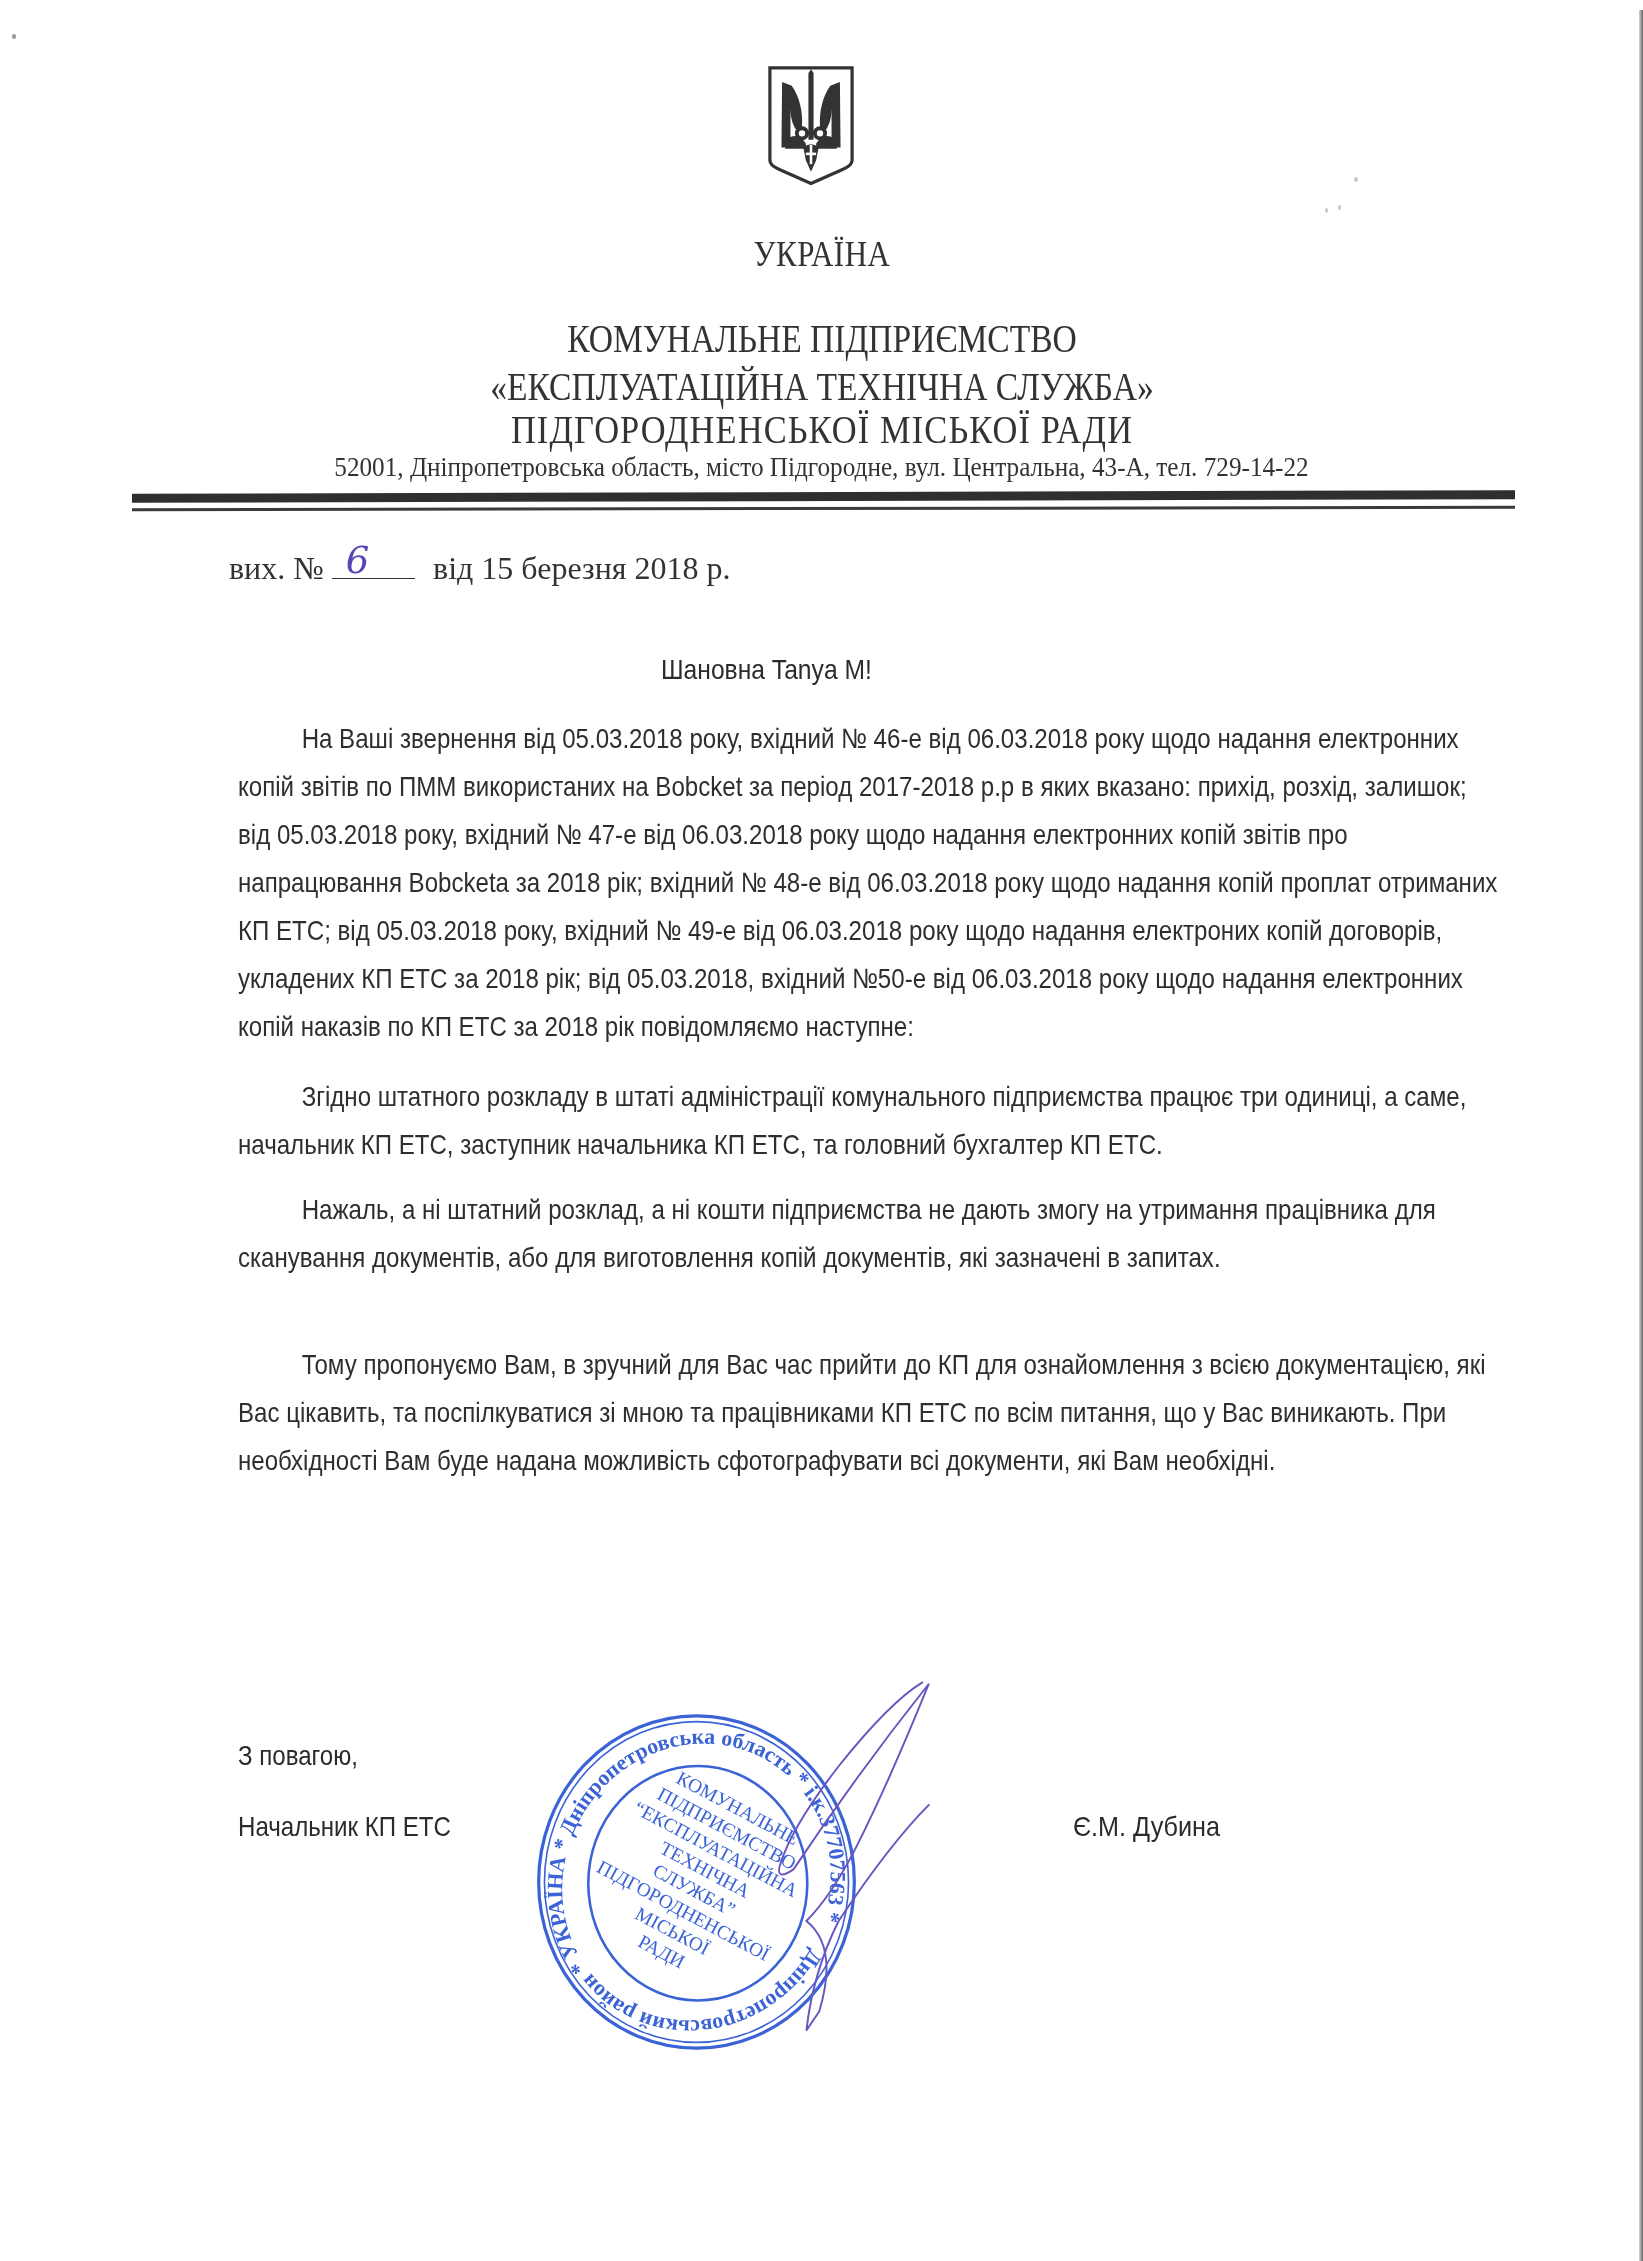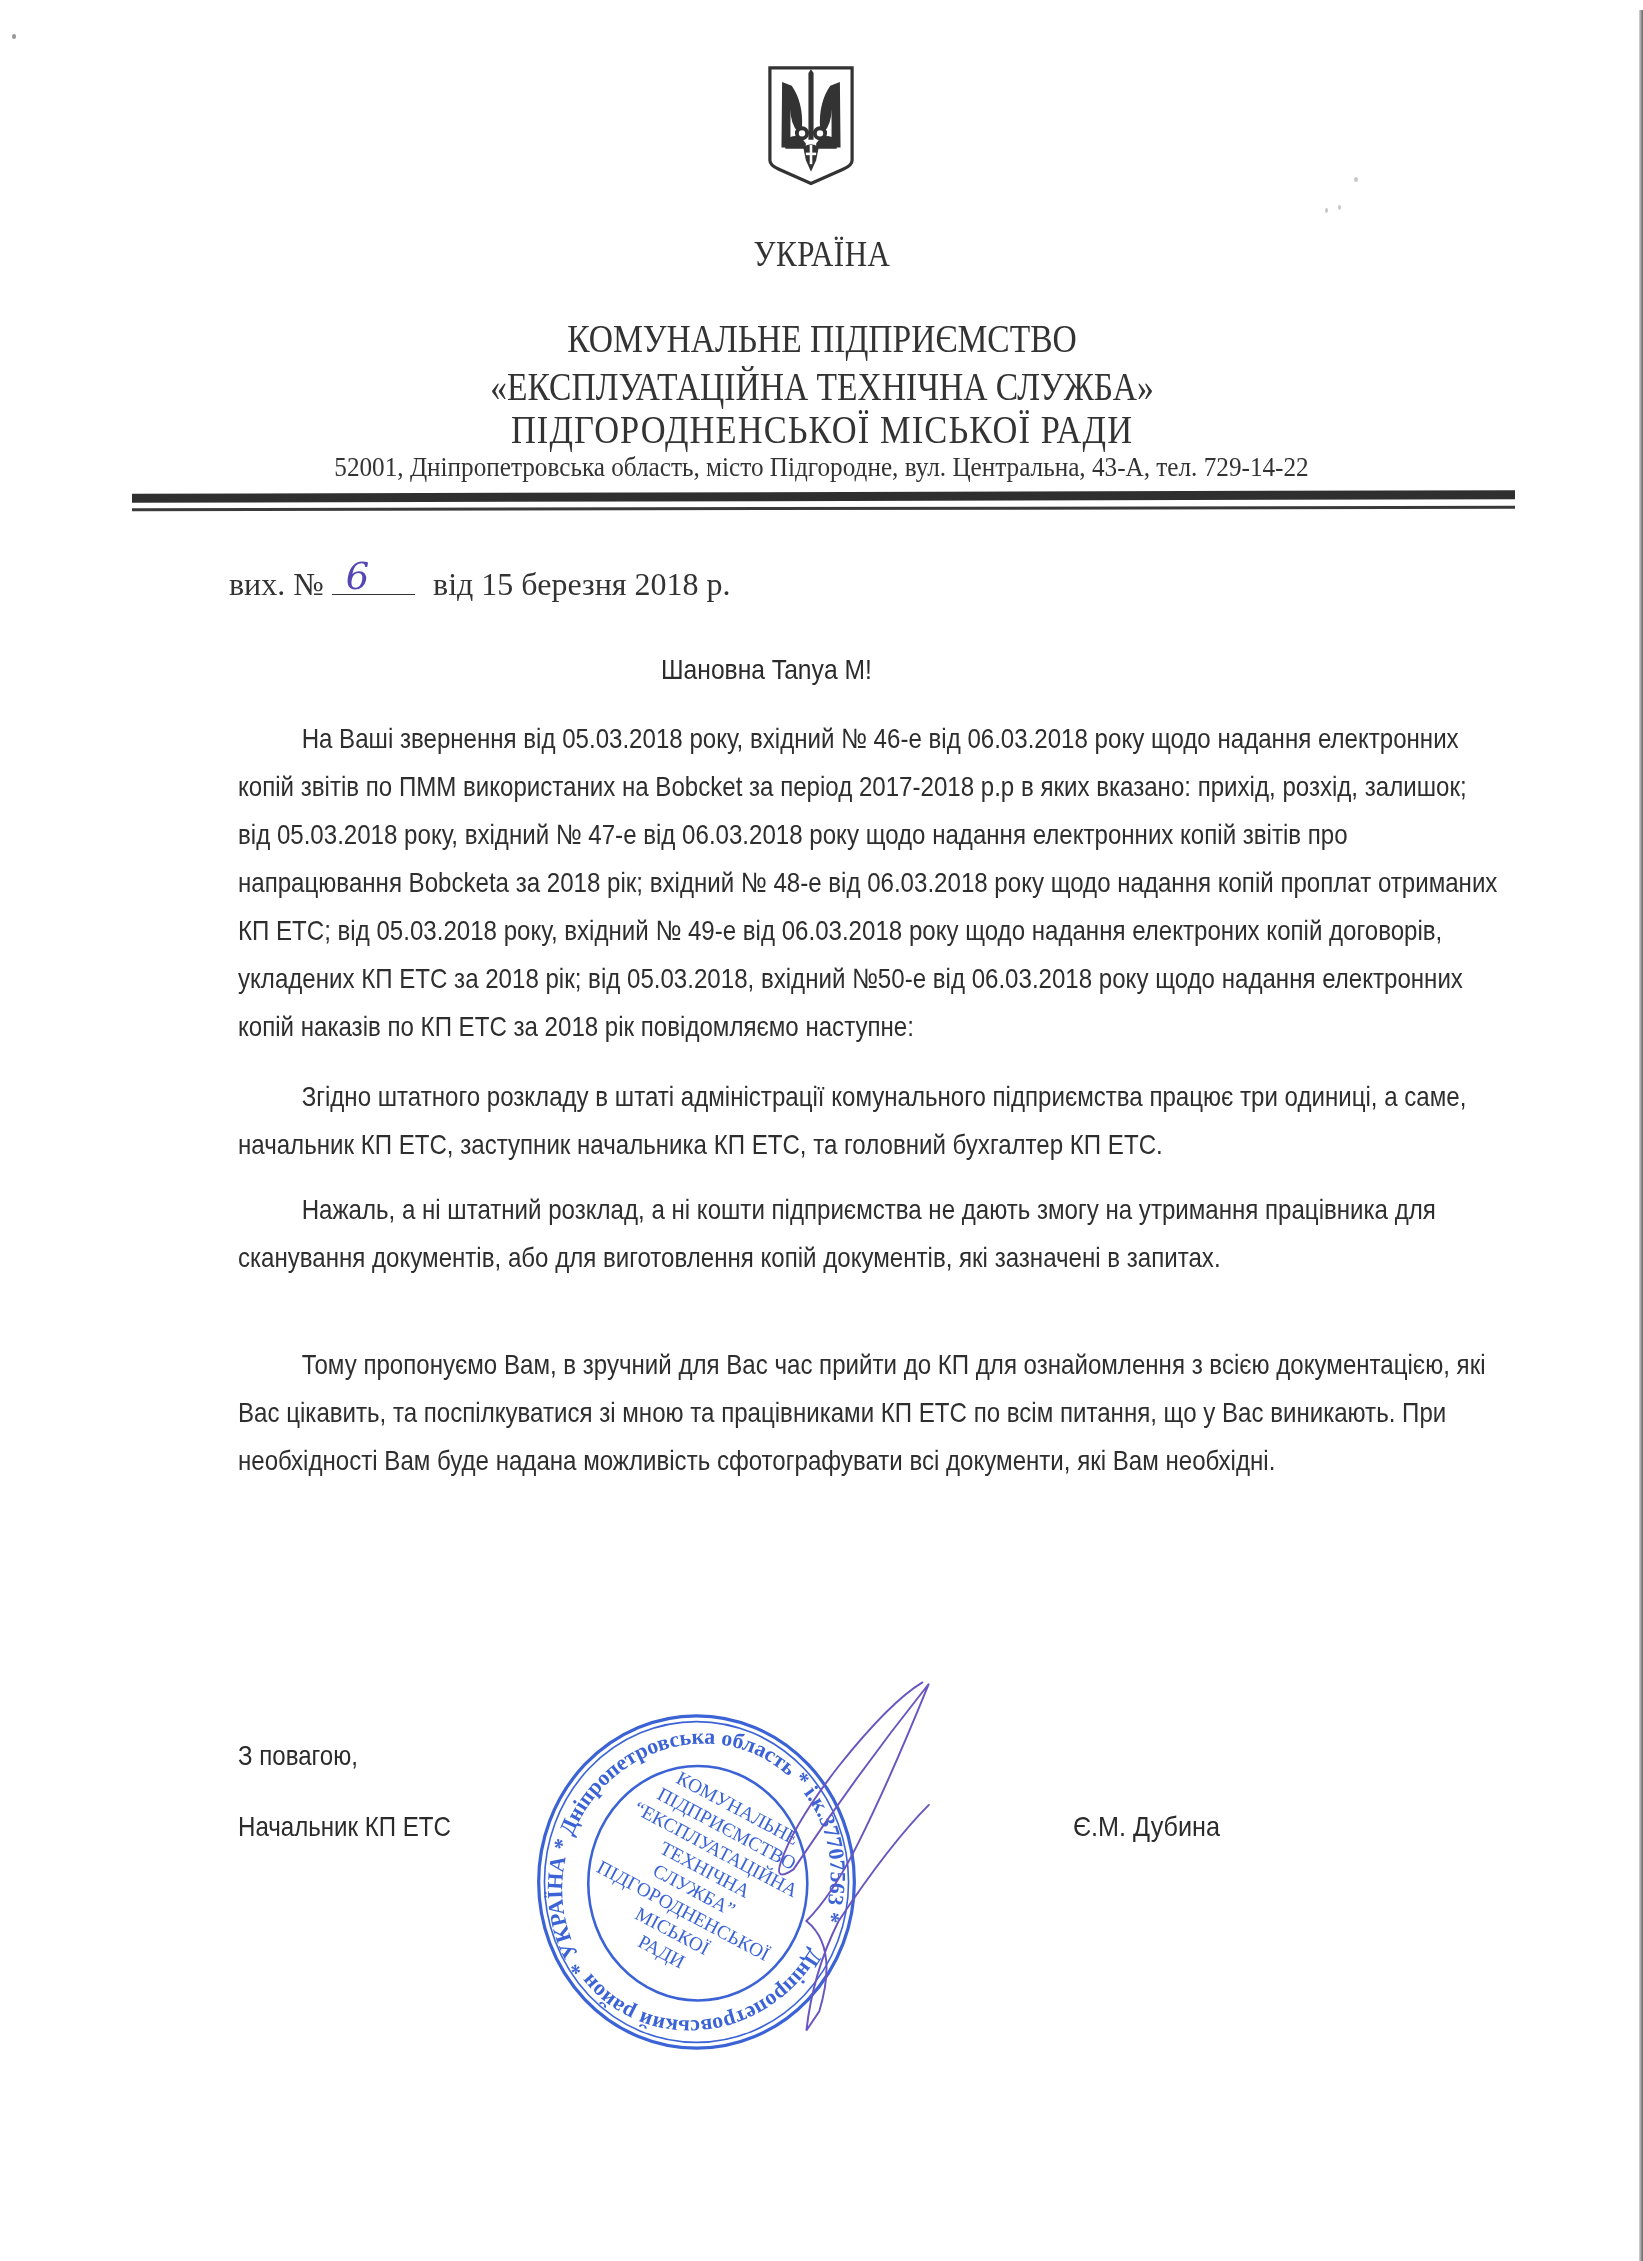--- a/index.html
+++ b/index.html
@@ -13,21 +13,21 @@
   .hdr { left:0; width:1644px; text-align:center; color:#333; transform:scaleX(0.86); transform-origin:center; }
   #country { top:233px; font-size:36px; letter-spacing:0.6px; }
   #org1 { top:316px; font-size:39px; }
   #org2 { top:364px; font-size:39px; }
   #org3 { top:406px; font-size:40px; letter-spacing:1.3px; }
   #address { top:451px; font-size:28px; left:64px; width:1515px; transform:scaleX(0.9); }
 
   #rule-thick { left:132px; top:492px; width:1383px; height:9px; background:#2f2f2f; transform:rotate(-0.15deg); }
   #rule-thin { left:132px; top:507px; width:1383px; height:3.2px; background:#3a3a3a; transform:rotate(-0.1deg); }
 
-  #outgoing { left:229px; top:560px; font-size:32px; color:#333; white-space:nowrap; }
+  #outgoing { left:229px; top:544px; font-size:32px; color:#333; white-space:nowrap; }
   #outgoing .num-slot { display:inline-block; width:83px; border-bottom:1.9px solid #333; text-align:left; margin-right:10.3px; position:relative; height:34px; vertical-align:baseline; }
   #outgoing .num-hand { position:absolute; left:14px; top:-5.2px; font-family:"DejaVu Serif", serif; font-style:italic; color:#5546b5; font-size:37px; }
 
   #greeting { left:661px; top:654px; font-size:28px; transform:scaleX(0.88); transform-origin:left; }
 
   .body-text { left:238px; width:1263px; font-size:28px; line-height:48px; color:#2e2e2e; transform:scaleX(0.86); transform-origin:left top; width:1470px; }
   .body-text .indent { display:inline-block; width:74px; }
   #p1 { top:715px; }
   #p2 { top:1073px; }
   #p3 { top:1186px; }

